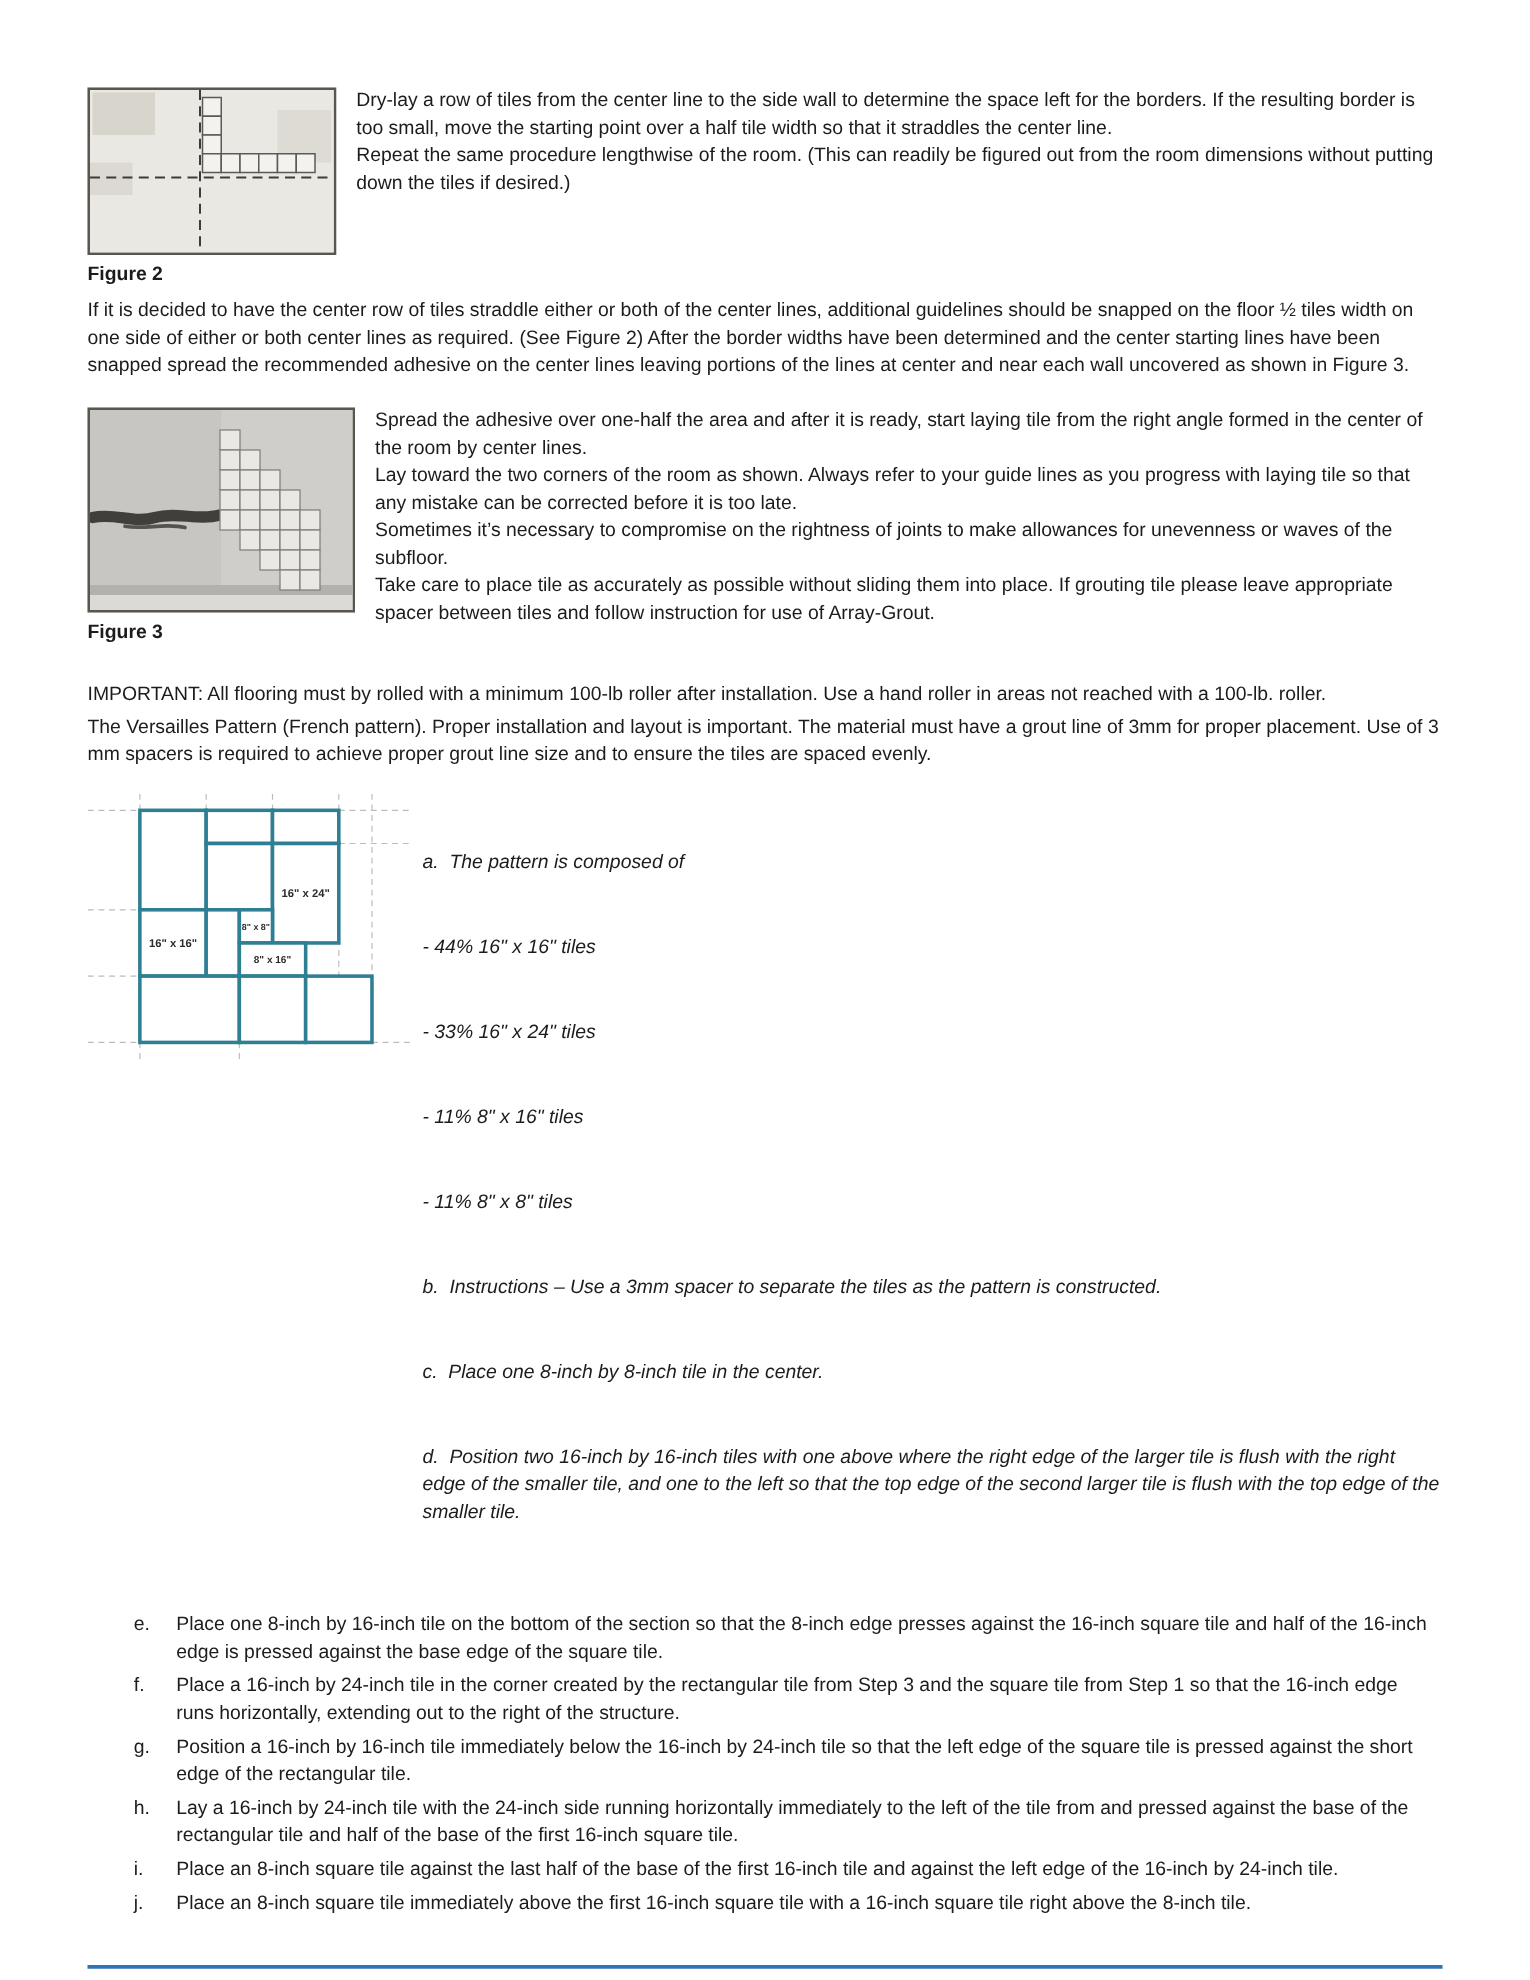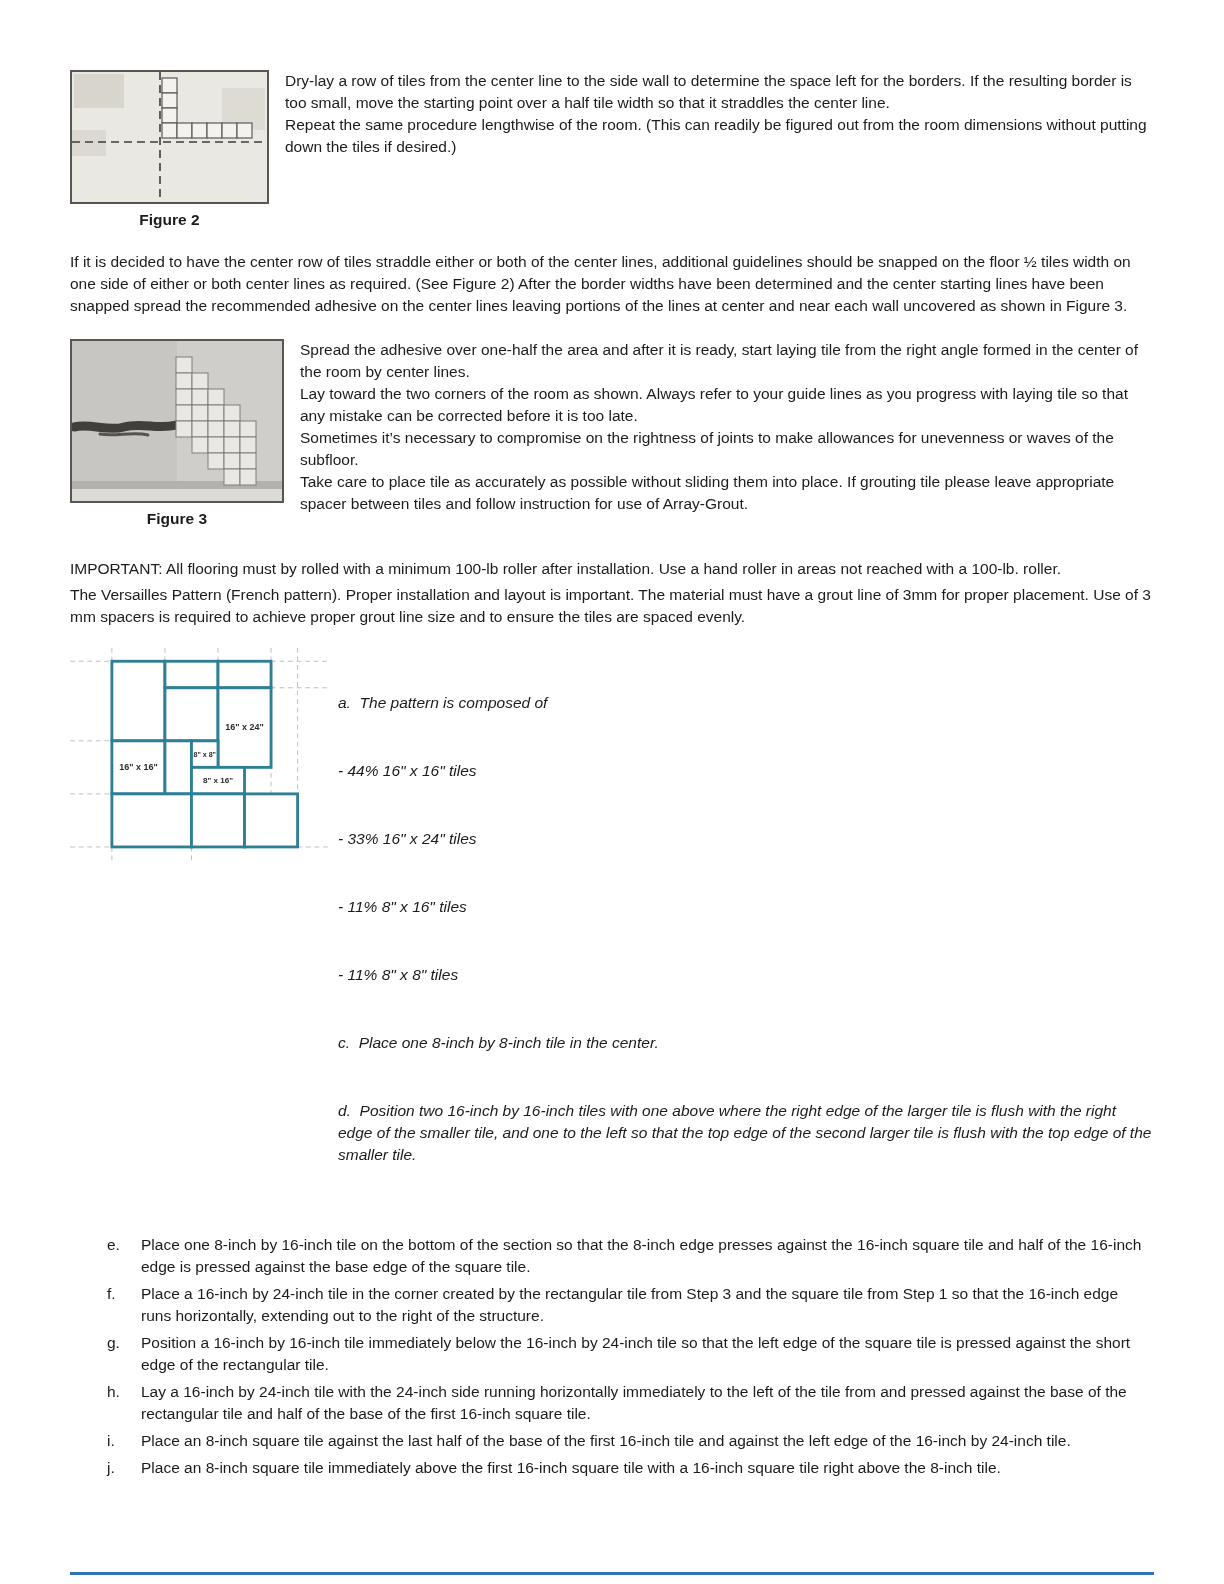--- a/index.html
+++ b/index.html
@@ -8,26 +8,26 @@
     width:1224px; height:1584px; background:#ffffff; overflow:hidden; position:relative;
     font-family:"Liberation Sans", sans-serif; font-size:15.5px; line-height:22px; color:#1c1c1c;
   }
   .page { padding:70px 70px 0 70px; position:relative; }
   p { margin:0; }
   .pre { white-space:pre-line; }
 
   .fig-row { display:flex; align-items:flex-start; }
   .fig-col { flex:none; }
   .fig-frame { border:2px solid #58564f; background:#eae8e2; font-size:0; line-height:0; }
-  .fig-caption { font-weight:bold; text-align:center; margin-top:5px; }
+  .fig-caption { font-weight:bold; margin-top:5px; }
   .fig2-caption { width:199px; }
   .fig3-caption { width:214px; }
   .fig-text { flex:1; margin-left:16px; padding-right:4px; }
 
-  .para-block { margin-top:20px; }
+  .para-block { margin-top:7px; }
   .fig3-row { margin-top:22px; }
   .important { margin-top:28px; font-weight:normal; }
 
   .sec-heading { font-weight:bold; margin-top:20px; }
   .v-intro { margin-top:4px; }
 
   .pattern-row { display:flex; align-items:flex-start; margin-top:20px; }
   .pattern-diagram { flex:none; width:262px; }
   .pattern-list { flex:1; margin-left:6px; white-space:pre-wrap;font-style:italic; }
   .pattern-line { margin-bottom:2px; }
@@ -174,20 +174,21 @@
           <text x="140" y="129" font-size="8.5">8" x 16"</text>
         </g>
       </svg>
     </div>
     <div class="pattern-list">
       <div class="pattern-line">a.  The pattern is composed of</div>
       <div class="pattern-line">- 44% 16" x 16" tiles</div>
       <div class="pattern-line">- 33% 16" x 24" tiles</div>
       <div class="pattern-line">- 11% 8" x 16" tiles</div>
       <div class="pattern-line">- 11% 8" x 8" tiles</div>
+      <div class="pattern-line">b.  Instructions – Use a 3mm spacer to separate the tiles as the pattern is constructed.</div>
       <div class="pattern-line">c.  Place one 8-inch by 8-inch tile in the center.</div>
       <div class="pattern-line">d.  Position two 16-inch by 16-inch tiles with one above where the right edge of the larger tile is flush with the right edge of the smaller tile, and one to the left so that the top edge of the second larger tile is flush with the top edge of the smaller tile.</div>
     </div>
   </section>
 
   <div class="steps">
     <div class="step">
       <span class="step-label">e.</span>
       <span class="step-text">Place one 8-inch by 16-inch tile on the bottom of the section so that the 8-inch edge presses against the 16-inch square tile and half of the 16-inch edge is pressed against the base edge of the square tile.</span>
     </div>

